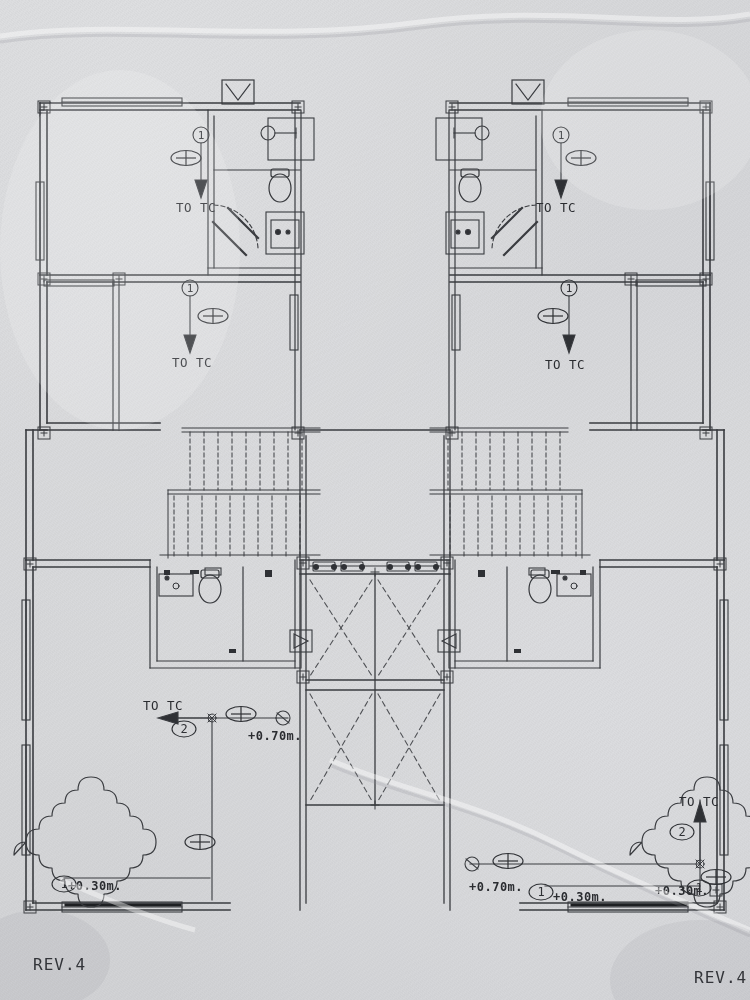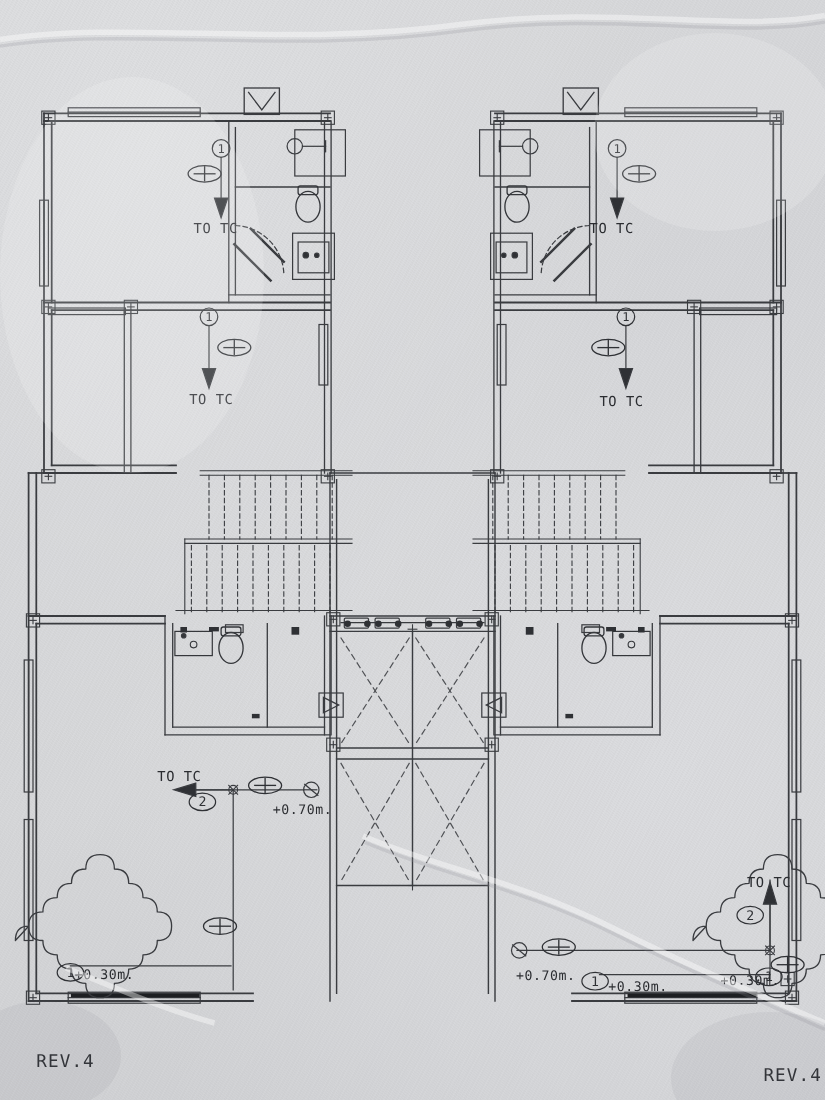--- a/index.html
+++ b/index.html
@@ -14,21 +14,21 @@
   
   #grain{position:absolute;inset:0;pointer-events:none;opacity:.55;
     background-image:
       repeating-linear-gradient(37deg, rgba(255,255,255,.10) 0 1px, rgba(0,0,0,.02) 1px 2px),
       repeating-linear-gradient(118deg, rgba(255,255,255,.07) 0 1px, rgba(0,0,0,.018) 1px 3px);
     mix-blend-mode:multiply;}
   #creases{position:absolute;inset:0;pointer-events:none;}
   svg.plan{position:absolute;left:0;top:0;width:750px;height:1000px;}
   .lbl{position:absolute;color:#2b2d31;white-space:nowrap;letter-spacing:.5px;}
   .lbl.tc{font-size:12.5px;}
-  .lbl.lvl{font-size:12px;}
+  .lbl.lvl{font-size:12px;font-weight:bold;}
   .lbl.rev{font-size:16px;letter-spacing:1px;}
 </style>
 </head>
 <body>
 
 <div id="sheet">
 
   <svg class="plan" viewBox="0 0 750 1000">
     <defs>
       <g id="colmark">

